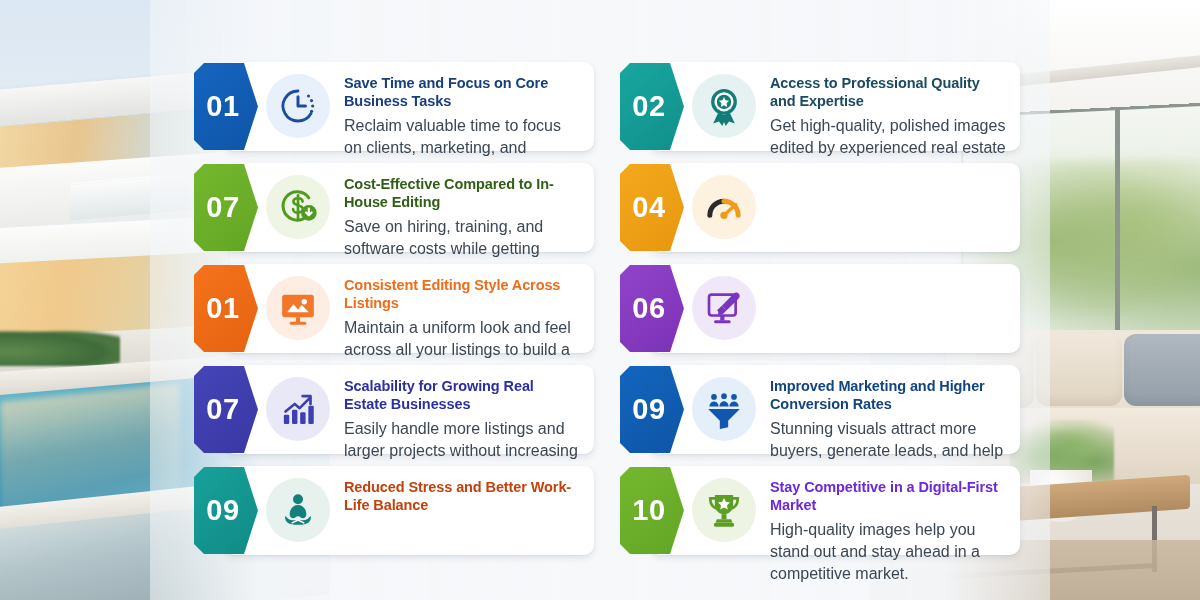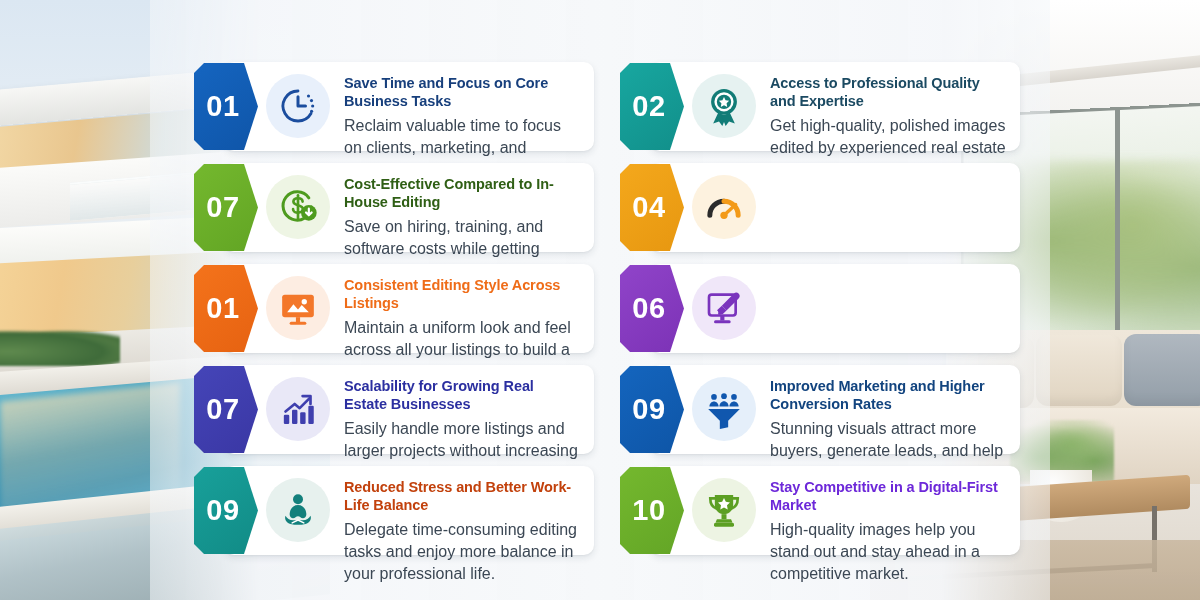--- a/index.html
+++ b/index.html
@@ -329,21 +329,20 @@
       <div class="icon-wrap" style="background:#E7F1EE">
         <svg viewBox="0 0 48 48">
           <circle cx="24" cy="11" r="6" fill="#13807C"></circle>
           <path d="M24 18c6 0 9.5 4.6 10 10.5.3 3.4-2 5.5-4 5.5-2.6 0-3.6-2.4-6-2.4s-3.4 2.4-6 2.4c-2 0-4.3-2.1-4-5.5C14.5 22.6 18 18 24 18z" fill="#13807C"></path>
           <path d="M9 31c-1.6 4 1 8.5 6 9.8 3 .8 6 1 9 1s6-.2 9-1c5-1.3 7.6-5.8 6-9.8-1.6 3-5 5.4-9.2 5.4h-11.6C14 36.4 10.6 34 9 31z" fill="#13807C"></path>
           <path d="M17 39.5 24 36l7 3.5" fill="none" stroke="#fff" stroke-width="1.8" stroke-linecap="round"></path>
         </svg>
       </div>
       <div class="txt">
         <div class="c-title" style="color:#c2410c">Reduced Stress and Better Work-Life Balance</div>
-        <div class="c-desc">Delegate time-consuming editing tasks and enjoy more balance in your professional life.</div>
       </div>
     </div>
     <div class="card">
       <div class="card-body"></div>
       <div class="badge" style="background:linear-gradient(140deg,#74B82E,#63A526)">
         <span class="badge-num">10</span>
       </div>
       <div class="icon-wrap" style="background:#EDF4E3">
         <svg viewBox="0 0 48 48">
           <path d="M13 6h22v12c0 6.1-4.9 11-11 11s-11-4.9-11-11z" fill="#5C9F23"></path>

